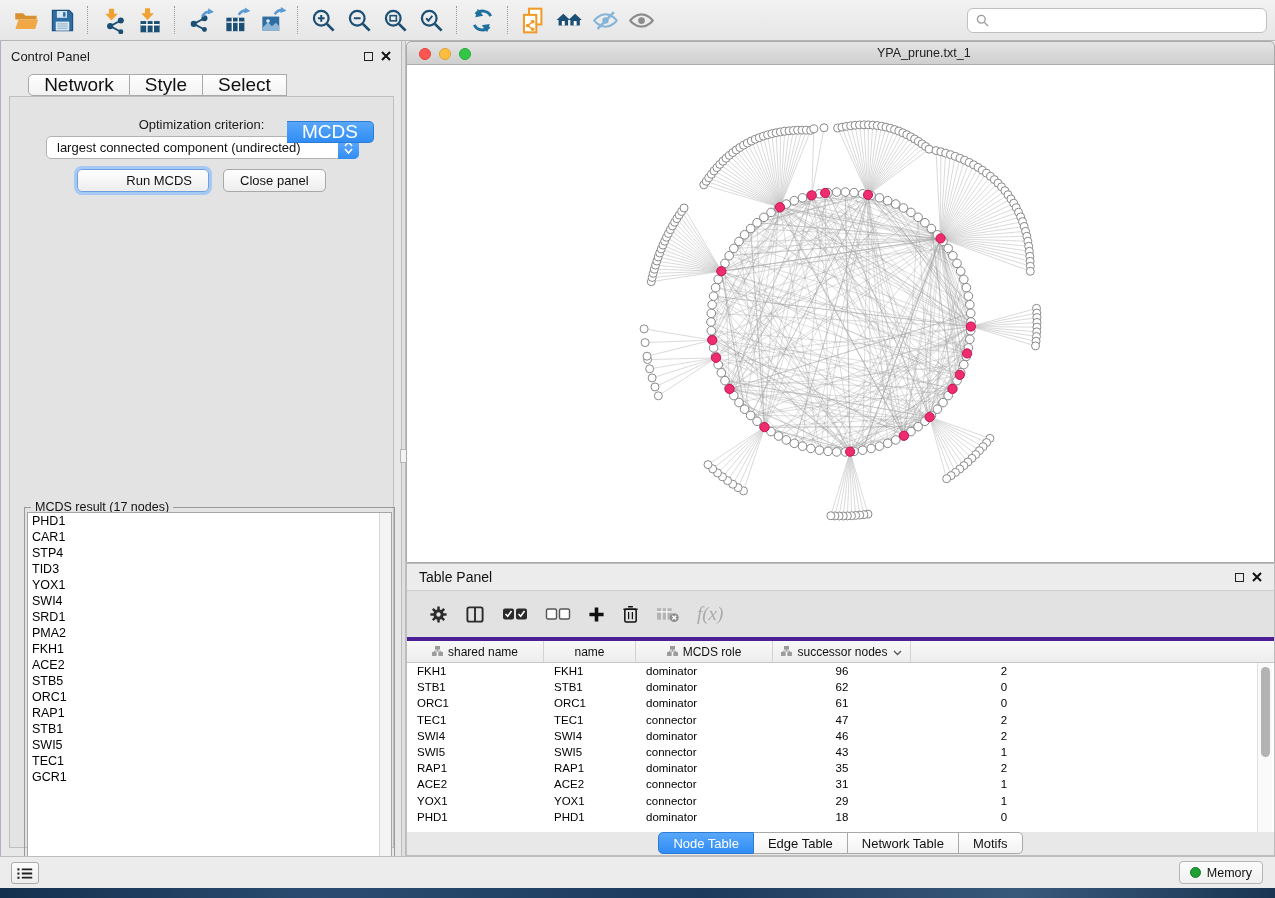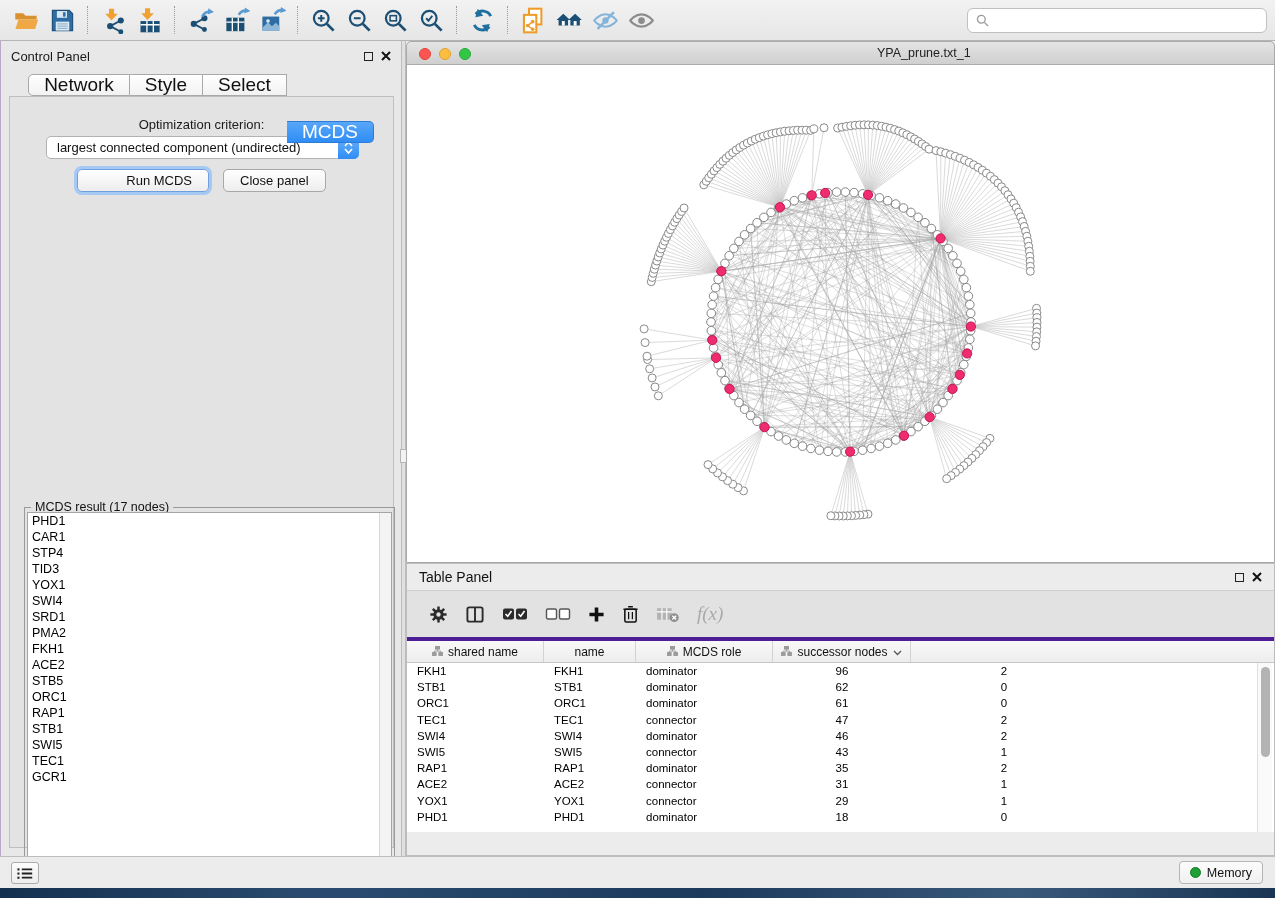--- a/index.html
+++ b/index.html
@@ -1260,20 +1260,26 @@
             <div class="gcell" style="width: 92px;">PHD1</div>
             <div class="gcell" style="width: 137px;">dominator</div>
             <div class="gcell num" style="width: 138px;">18</div>
             <div class="gcell num" style="width: 186px;">0</div>
           </div>
         </div>
       <div class="vscroll">
           <div class="vthumb"></div>
         </div>
     </div>
+    <div class="tp-tabs">
+        <div class="tp-tab active">Node Table</div>
+        <div class="tp-tab">Edge Table</div>
+        <div class="tp-tab">Network Table</div>
+        <div class="tp-tab">Motifs</div>
+      </div>
   </div>
 
   <div class="statusbar">
     <div class="menu-btn">
       <svg width="16" height="13" viewBox="0 0 20 16">
           <g stroke="#222" stroke-width="2.4">
             <path d="M6 2.8h13M6 8h13M6 13.2h13"></path>
           </g>
           <g fill="#222">
             <rect x="0.5" y="1.6" width="2.6" height="2.6"></rect>

